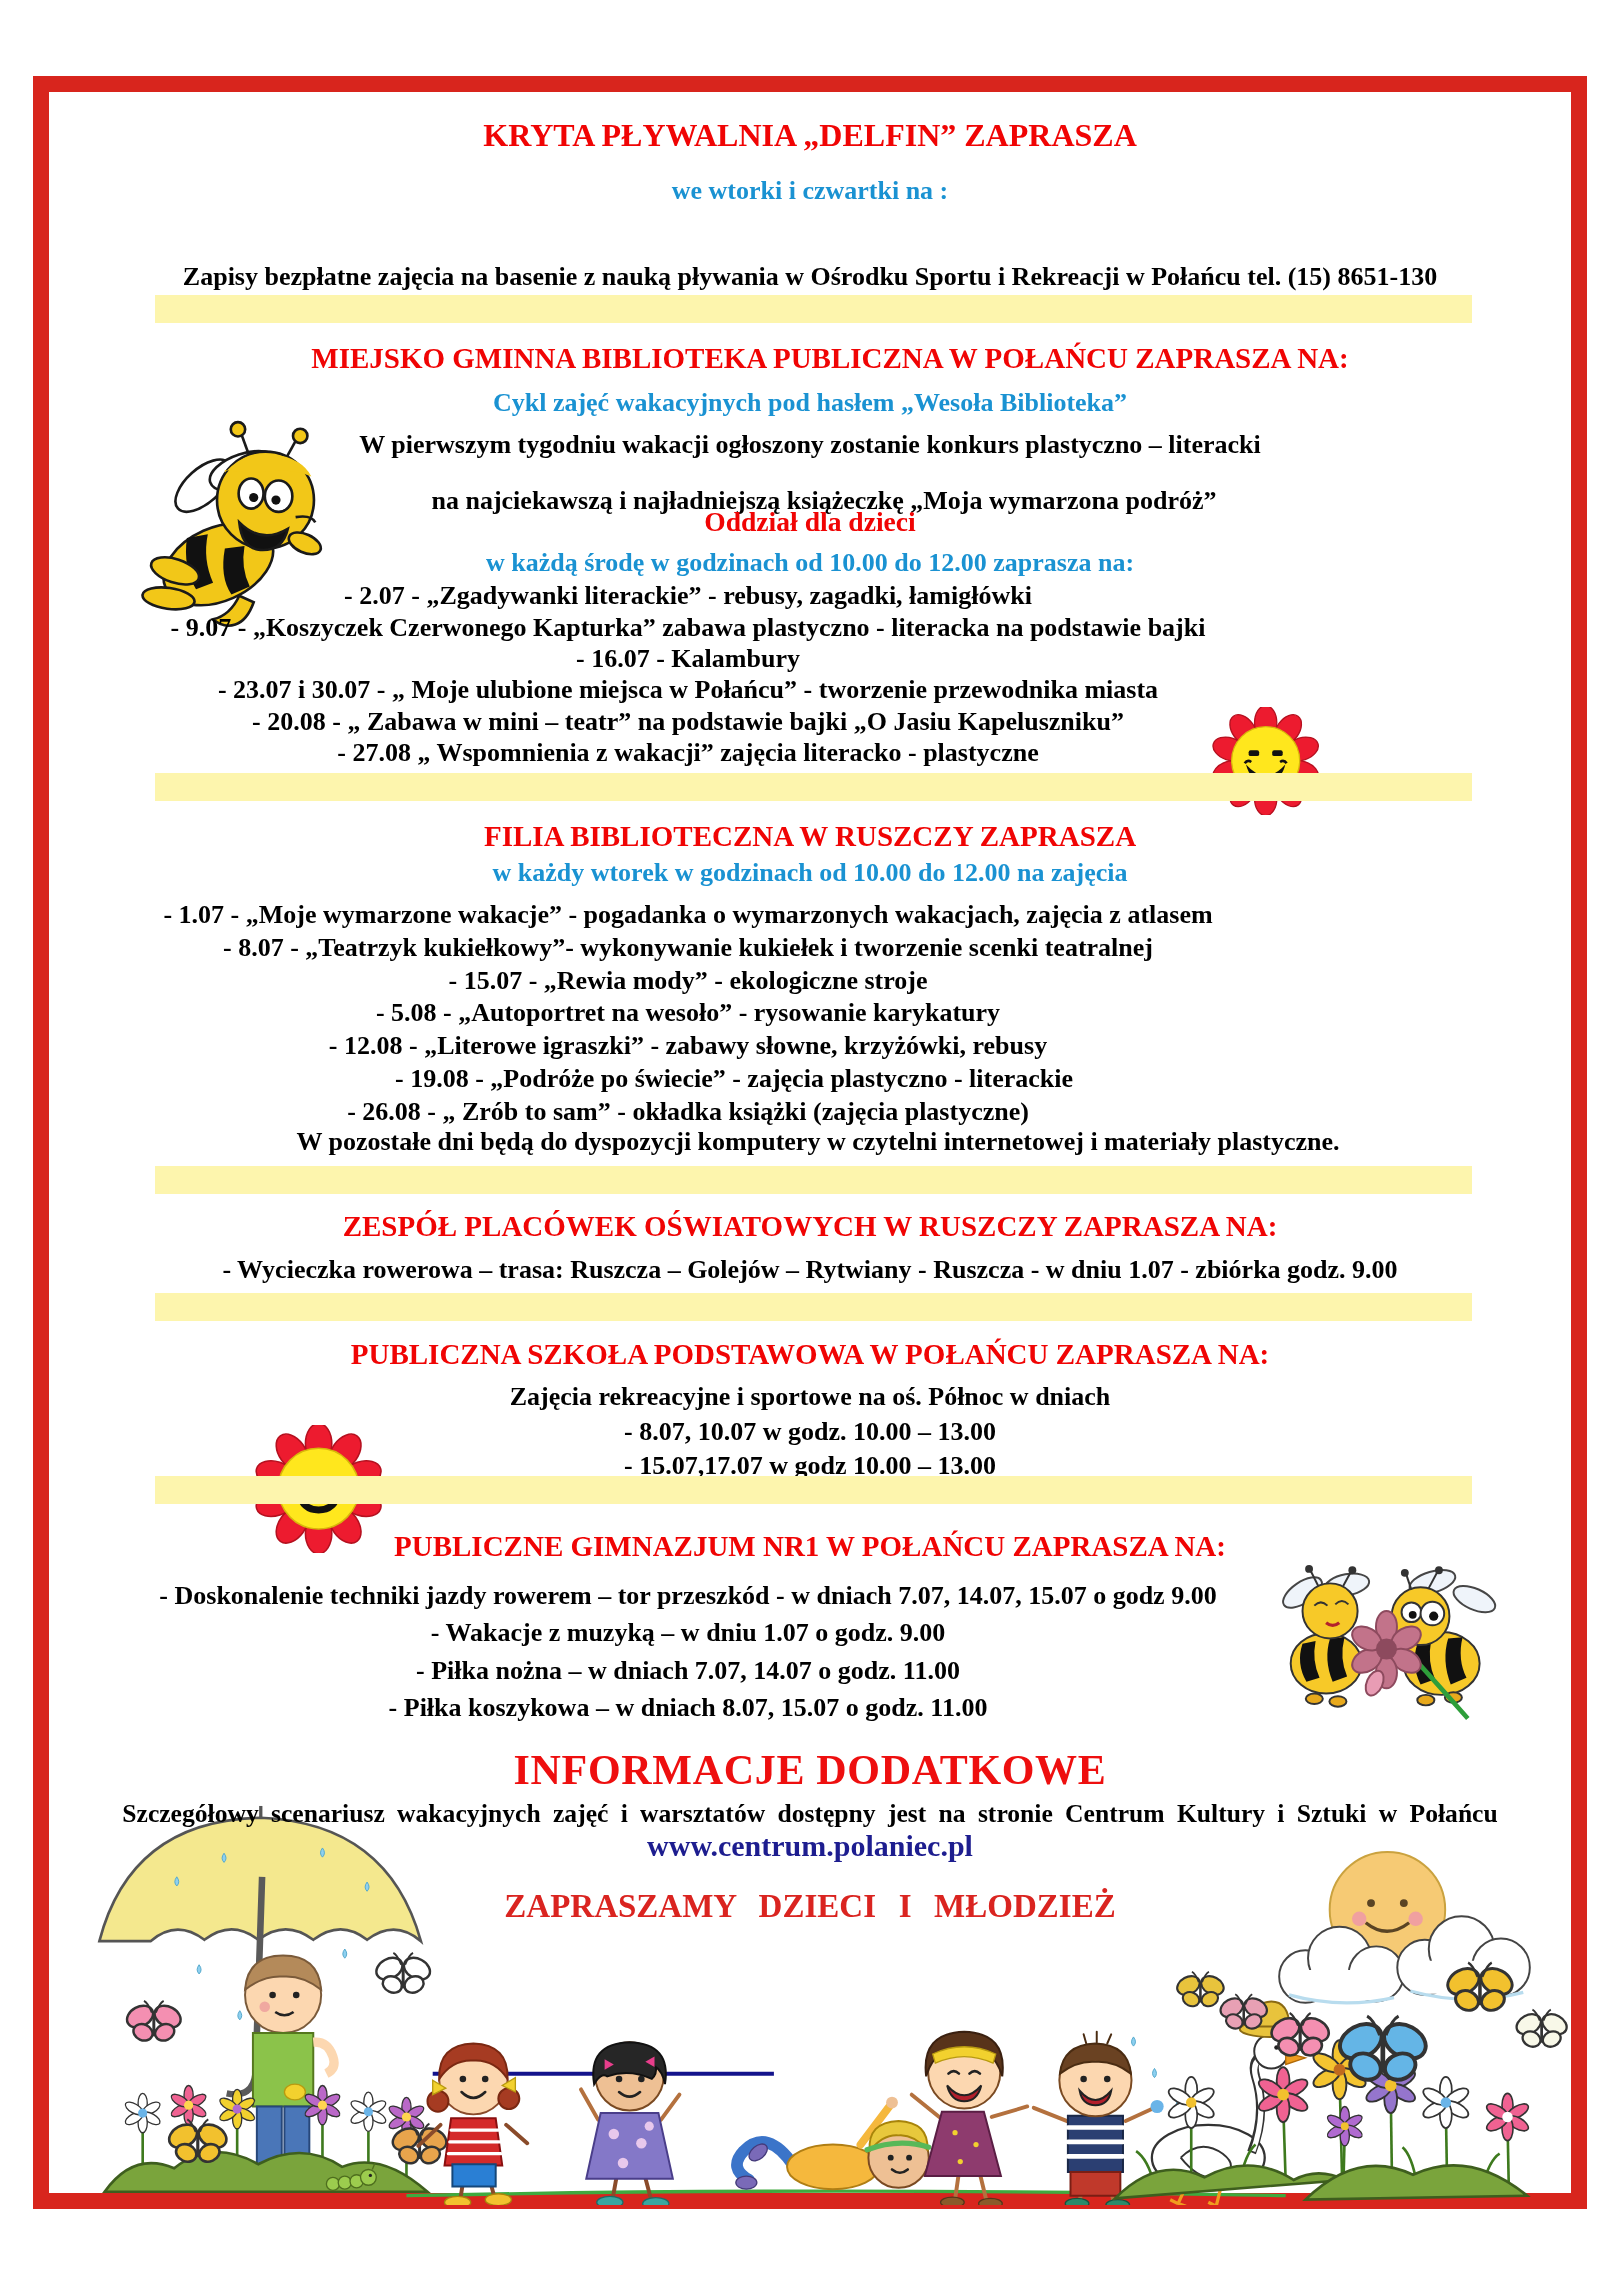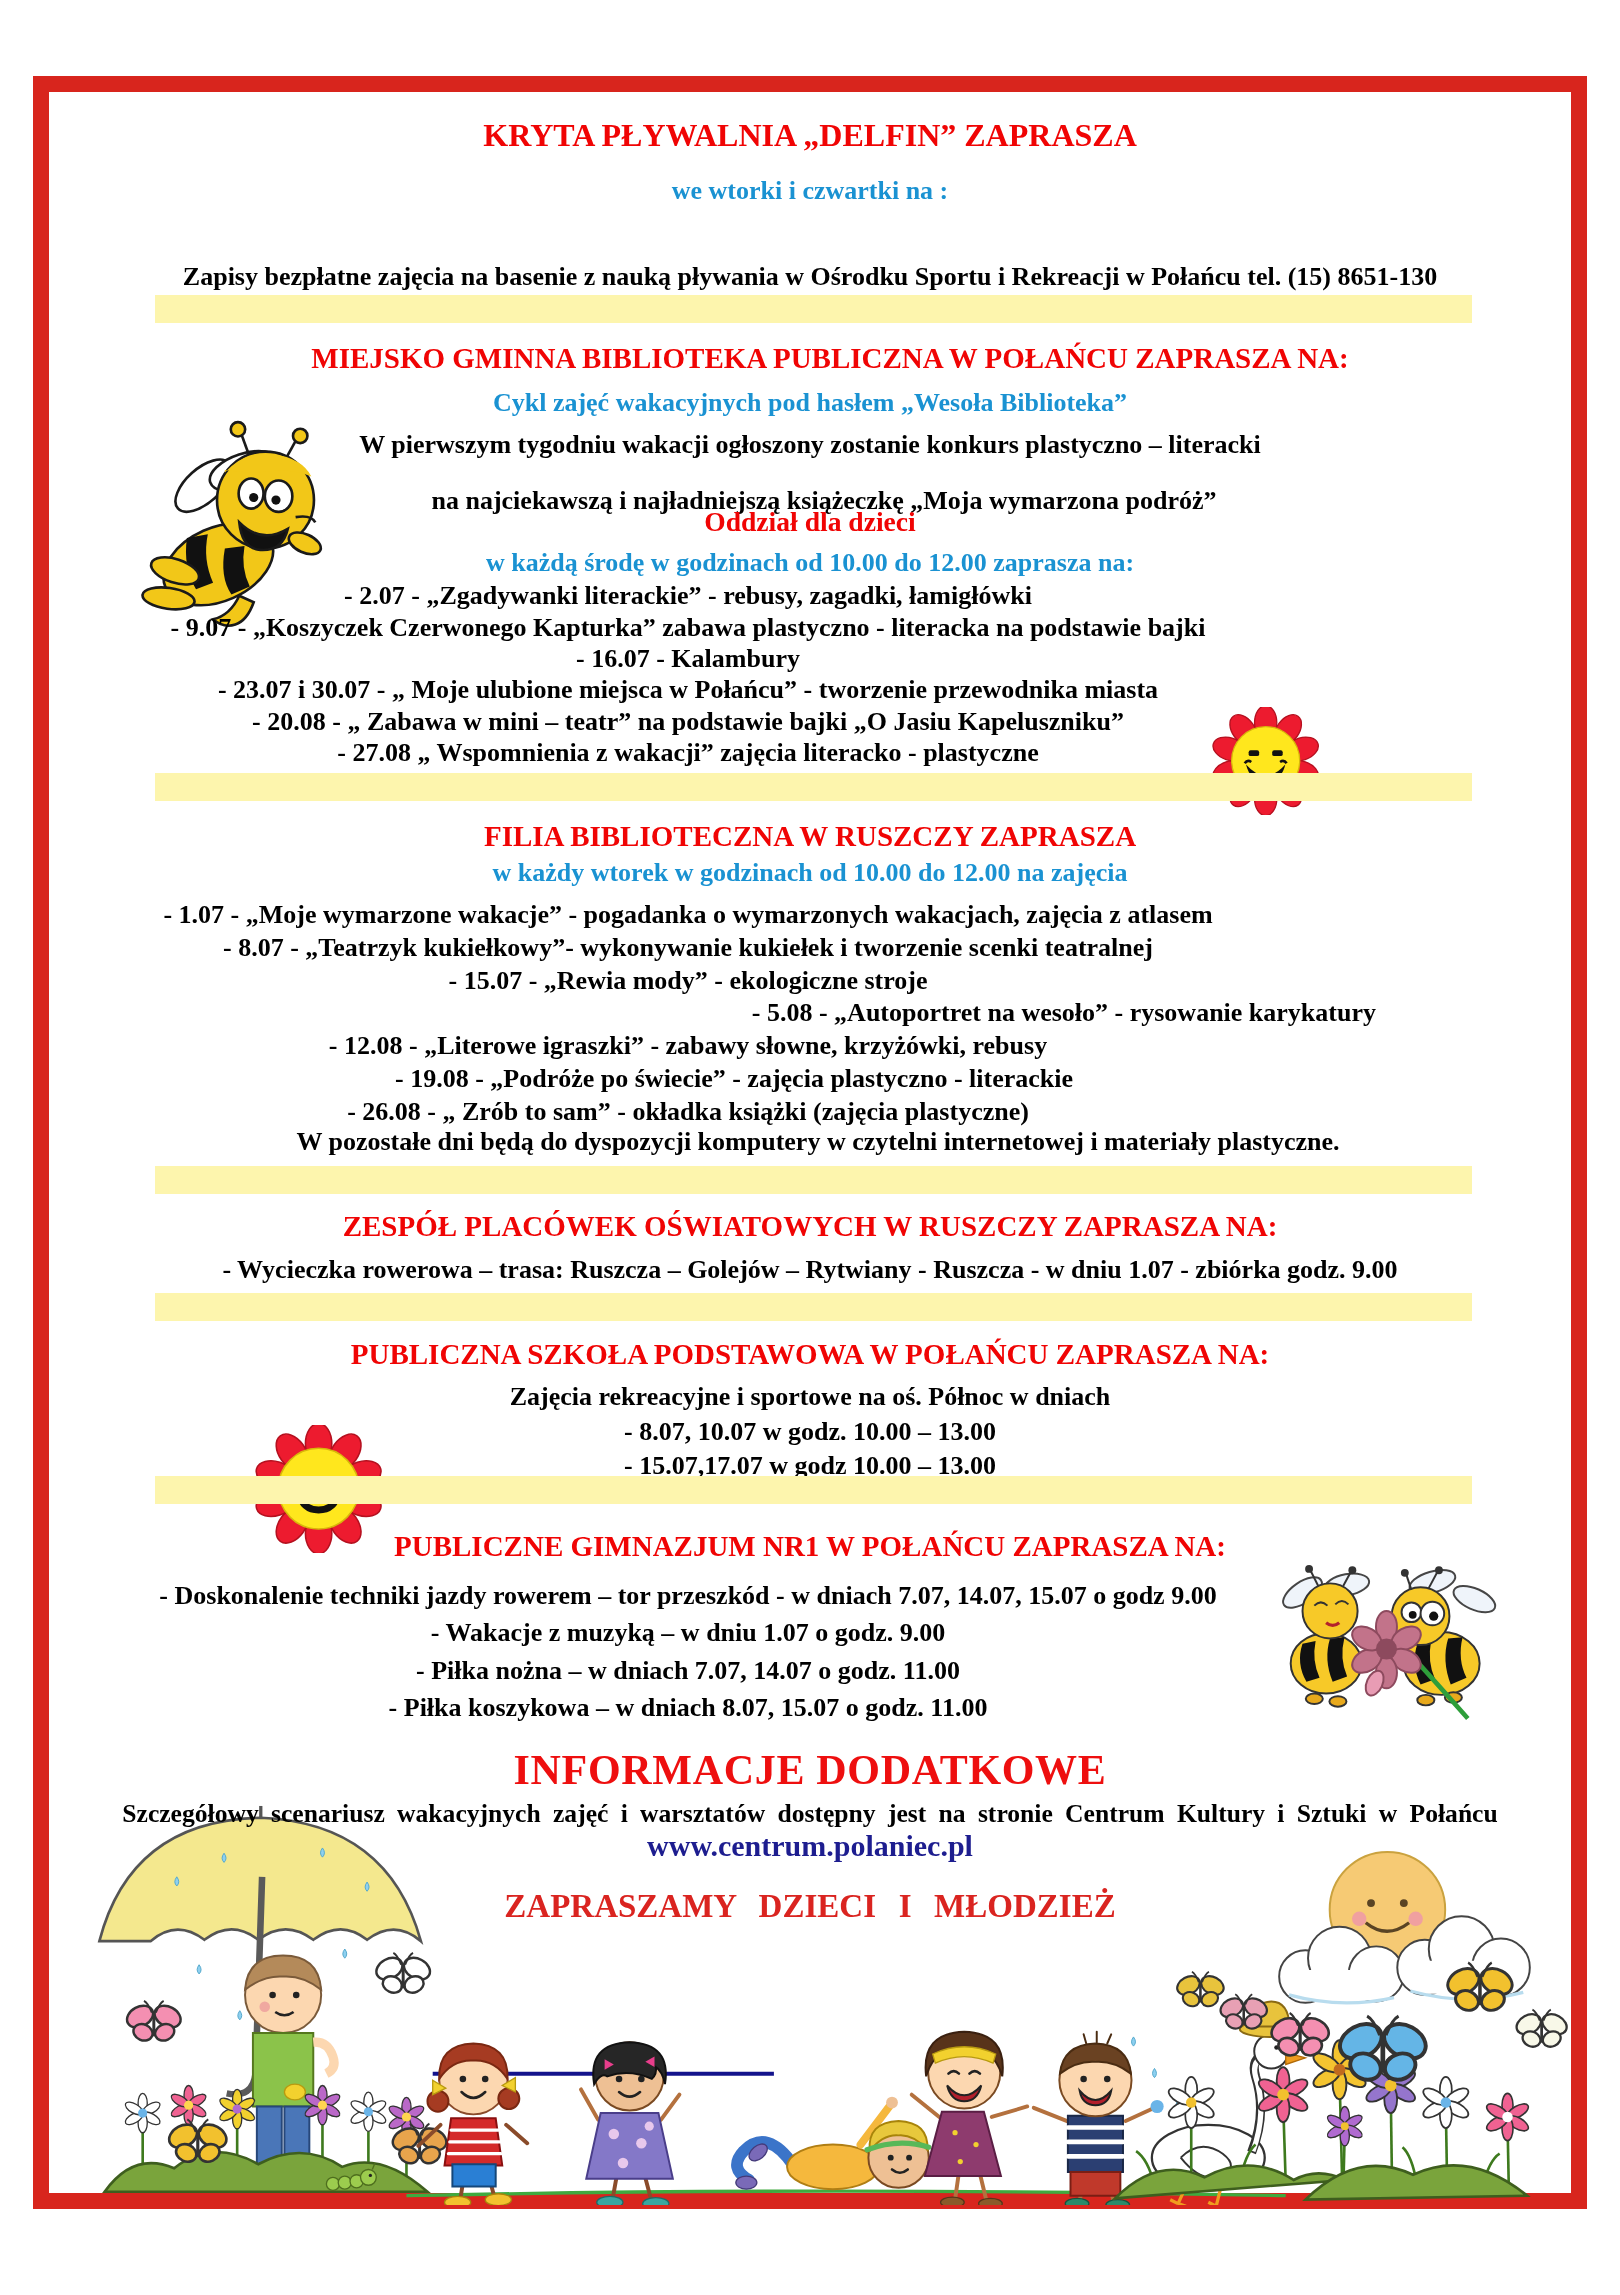--- a/index.html
+++ b/index.html
@@ -48,21 +48,21 @@
         <div class="list-item" style="top: 126px;">- 20.08 - „ Zabawa w mini – teatr” na podstawie bajki „O Jasiu Kapeluszniku”</div>
         <div class="list-item" style="top: 157px;">- 27.08 „ Wspomnienia z wakacji” zajęcia literacko - plastyczne</div>
       </div>
       <div class="bar" style="top: 773px;"></div>
       <div class="blk h-red" style="top: 820px;">FILIA BIBLIOTECZNA W RUSZCZY ZAPRASZA</div>
       <div class="blk h-blue" style="top: 858px;">w każdy wtorek w godzinach od 10.00 do 12.00 na zajęcia</div>
       <div class="blk" style="top: 900px;">
         <div class="list-item" style="top: 0px;">- 1.07 - „Moje wymarzone wakacje” - pogadanka o wymarzonych wakacjach, zajęcia z atlasem</div>
         <div class="list-item" style="top: 33px;">- 8.07 - „Teatrzyk kukiełkowy”- wykonywanie kukiełek i tworzenie scenki teatralnej</div>
         <div class="list-item" style="top: 66px;">- 15.07 - „Rewia mody” - ekologiczne stroje</div>
-        <div class="list-item" style="top: 98px; text-align: right;">- 5.08 -  „Autoportret na wesoło” - rysowanie karykatury</div>
+        <div class="list-item" style="top: 98px;">- 5.08 -  „Autoportret na wesoło” - rysowanie karykatury</div>
         <div class="list-item" style="top: 131px;">- 12.08 - „Literowe igraszki” - zabawy słowne, krzyżówki, rebusy</div>
         <div class="list-item" style="top: 164px; padding-left: 46px;">- 19.08 - „Podróże po świecie” - zajęcia plastyczno - literackie</div>
         <div class="list-item" style="top: 197px;">- 26.08 - „ Zrób to sam” - okładka książki (zajęcia plastyczne)</div>
       </div>
       <div class="blk body" style="top: 1127px; padding-left: 8px;">W pozostałe dni będą do dyspozycji komputery w czytelni internetowej i materiały plastyczne.</div>
       <div class="bar" style="top: 1166px;"></div>
       <div class="blk h-red" style="top: 1210px;">ZESPÓŁ PLACÓWEK OŚWIATOWYCH W RUSZCZY ZAPRASZA NA:</div>
       <div class="blk body" style="top: 1255px;">- Wycieczka rowerowa – trasa: Ruszcza – Golejów – Rytwiany -  Ruszcza - w dniu 1.07 - zbiórka godz. 9.00</div>
       <div class="bar" style="top: 1293px;"></div>
       <div class="blk h-red" style="top: 1338px;">PUBLICZNA SZKOŁA PODSTAWOWA W POŁAŃCU ZAPRASZA NA:</div>

